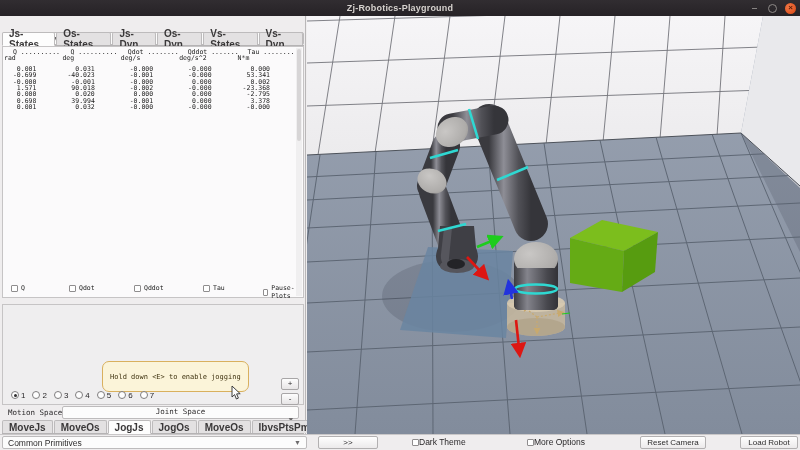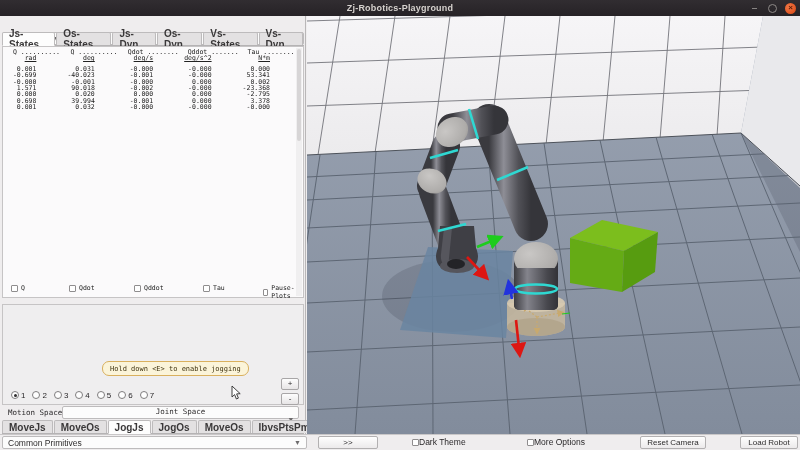--- a/index.html
+++ b/index.html
@@ -20,32 +20,32 @@
   .tabbar{position:absolute;display:flex;align-items:flex-end;border-bottom:1px solid #b5b3b4;box-sizing:border-box;}
   #tabs1{left:2px;top:16px;width:302px;height:14px;}
   #tabs2{left:2px;top:404px;width:302px;height:14px;}
   .tab{height:13px;box-sizing:border-box;display:flex;align-items:center;padding:0 6px;font-size:10px;color:#3a3839;background:#e3e1e2;border:1px solid #bdbbbc;border-bottom:none;border-radius:2px 2px 0 0;margin-right:1px;cursor:default;font-weight:bold;}
   .tab.active{background:#fdfdfd;height:14px;margin-bottom:-1px;border-bottom:1px solid #fdfdfd;}
   
   #data-panel{position:absolute;left:2px;top:30px;width:302px;height:252px;background:#fbfafb;border:1px solid #c6c4c5;box-sizing:border-box;}
   #data-table{position:absolute;left:1px;top:2px;width:292px;font-family:"DejaVu Sans Mono",monospace;font-size:6.5px;color:#1c1c1c;}
   .trow{display:grid;grid-template-columns:repeat(5,1fr);line-height:6.4px;}
   .trow .hd1{text-align:left;padding-left:9px;white-space:pre;color:#222;}
-  .trow .hd2{text-align:right;padding-right:26px;color:#222;text-decoration:underline;}
+  .trow .hd2{padding-right:26px;color:#222;}
   .trow .num{text-align:right;padding-right:26px;}
   .thead{margin-bottom:4px;}
   #vscroll{position:absolute;right:1px;top:1px;width:6px;height:248px;background:#f0eff0;}
   #vscroll .thumb{position:absolute;left:1px;top:1px;width:4px;height:92px;background:#d7d5d6;border-radius:2px;}
   
   #cb-row{position:absolute;left:0;bottom:3px;width:296px;height:12px;font-family:"DejaVu Sans Mono",monospace;font-size:6.5px;color:#1c1c1c;}
   .cb-item{position:absolute;display:flex;align-items:center;gap:3px;}
   .cb{width:7px;height:7px;background:#fefefe;border:1px solid #8f8d8e;border-radius:1px;box-sizing:border-box;}
   
   #jog-panel{position:absolute;left:2px;top:288px;width:302px;height:101px;background:#efeeef;border:1px solid #c6c4c5;box-sizing:border-box;}
-  #jog-tooltip{position:absolute;left:99px;top:56px;height:13px;padding:0 7px;display:flex;align-items:center;background:#fbf4d9;border:1px solid #d9b05e;border-radius:7px;font-family:"DejaVu Sans Mono",monospace;font-size:7px;color:#3f3310;white-space:nowrap;}
+  #jog-tooltip{position:absolute;left:99px;top:56px;height:13px;padding:8px 7px;display:flex;align-items:center;background:#fbf4d9;border:1px solid #d9b05e;border-radius:7px;font-family:"DejaVu Sans Mono",monospace;font-size:7px;color:#3f3310;white-space:nowrap;}
   #radio-row{position:absolute;left:8px;top:84px;height:12px;display:flex;align-items:center;gap:7px;font-size:8px;color:#2a282a;}
   .radio-item{display:flex;align-items:center;gap:2px;}
   .radio{width:8px;height:8px;border:1px solid #7f7d7e;border-radius:50%;background:#fefefe;box-sizing:border-box;position:relative;}
   .radio.checked::after{content:"";position:absolute;left:1.5px;top:1.5px;width:3px;height:3px;border-radius:50%;background:#2f2d2e;}
   .mini-btn{position:absolute;width:18px;height:12px;box-sizing:border-box;background:linear-gradient(#fdfdfd,#e7e5e6);border:1px solid #a8a6a7;border-radius:2px;font-size:8px;color:#2e2c2d;display:flex;align-items:center;justify-content:center;line-height:1;}
   #plus-btn{right:4px;top:73px;}
   #minus-btn{right:4px;top:88px;}
   
   #motion-row{position:absolute;left:0;top:389px;width:306px;height:15px;}
   #motion-label{position:absolute;left:8px;top:3px;font-family:"DejaVu Sans Mono",monospace;font-size:7.5px;color:#2a282a;}

